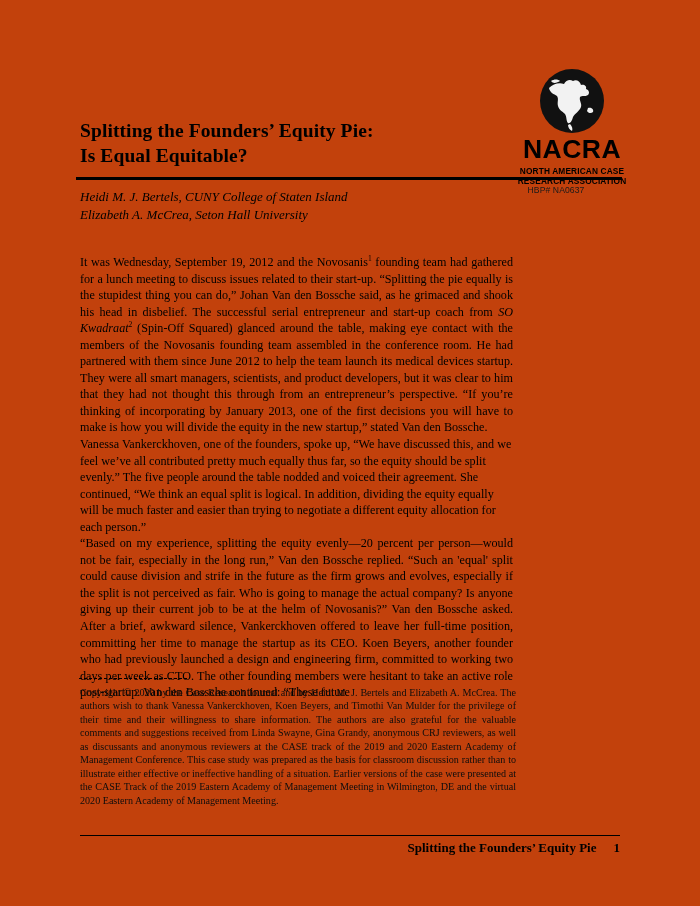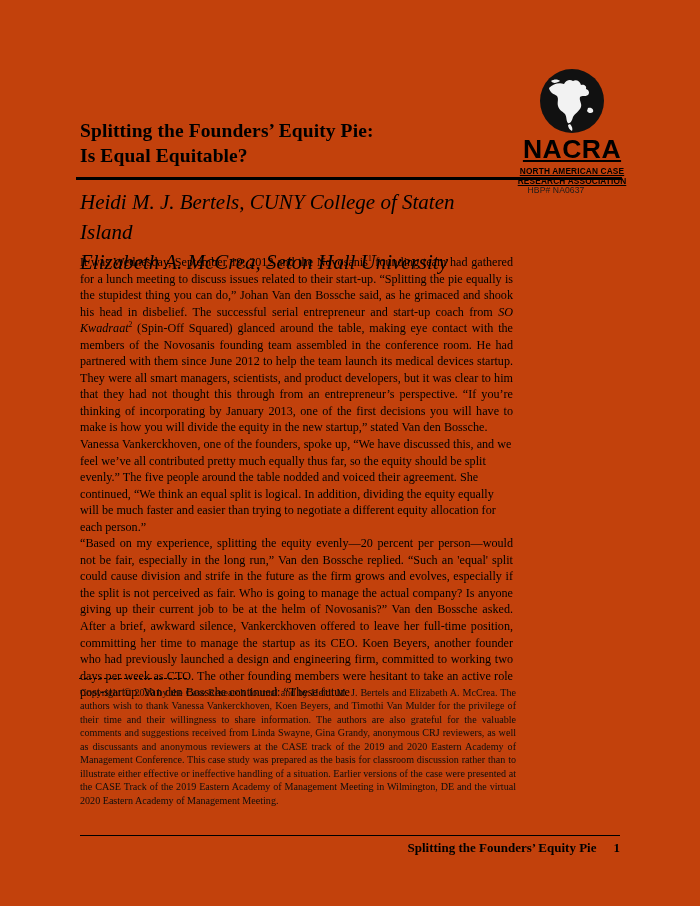--- a/index.html
+++ b/index.html
@@ -45,21 +45,20 @@
   }
   .doc-title .line2 { display: block; }
 
   
   .logo-block {
     position: absolute;
     left: 508px;
     top: 68px;
     width: 128px;
     text-align: center;
-    text-decoration: underline;
   }
   .globe-wrap {
     width: 100%;
     display: flex;
     justify-content: center;
     margin-bottom: 2px;
   }
   .globe {
     display: block;
   }
@@ -104,21 +103,21 @@
   }
 
   
   .authors {
     position: absolute;
     left: 80px;
     top: 188px;
     width: 430px;
     font-family: "Liberation Serif", serif;
     font-style: italic;
-    font-size: 21px;
+    font-size: 13px;
     line-height: 1.42;
     color: #000000;
   }
   .authors .a-line { display: block; }
 
   
   .body-text {
     position: absolute;
     left: 80px;
     top: 254px;

